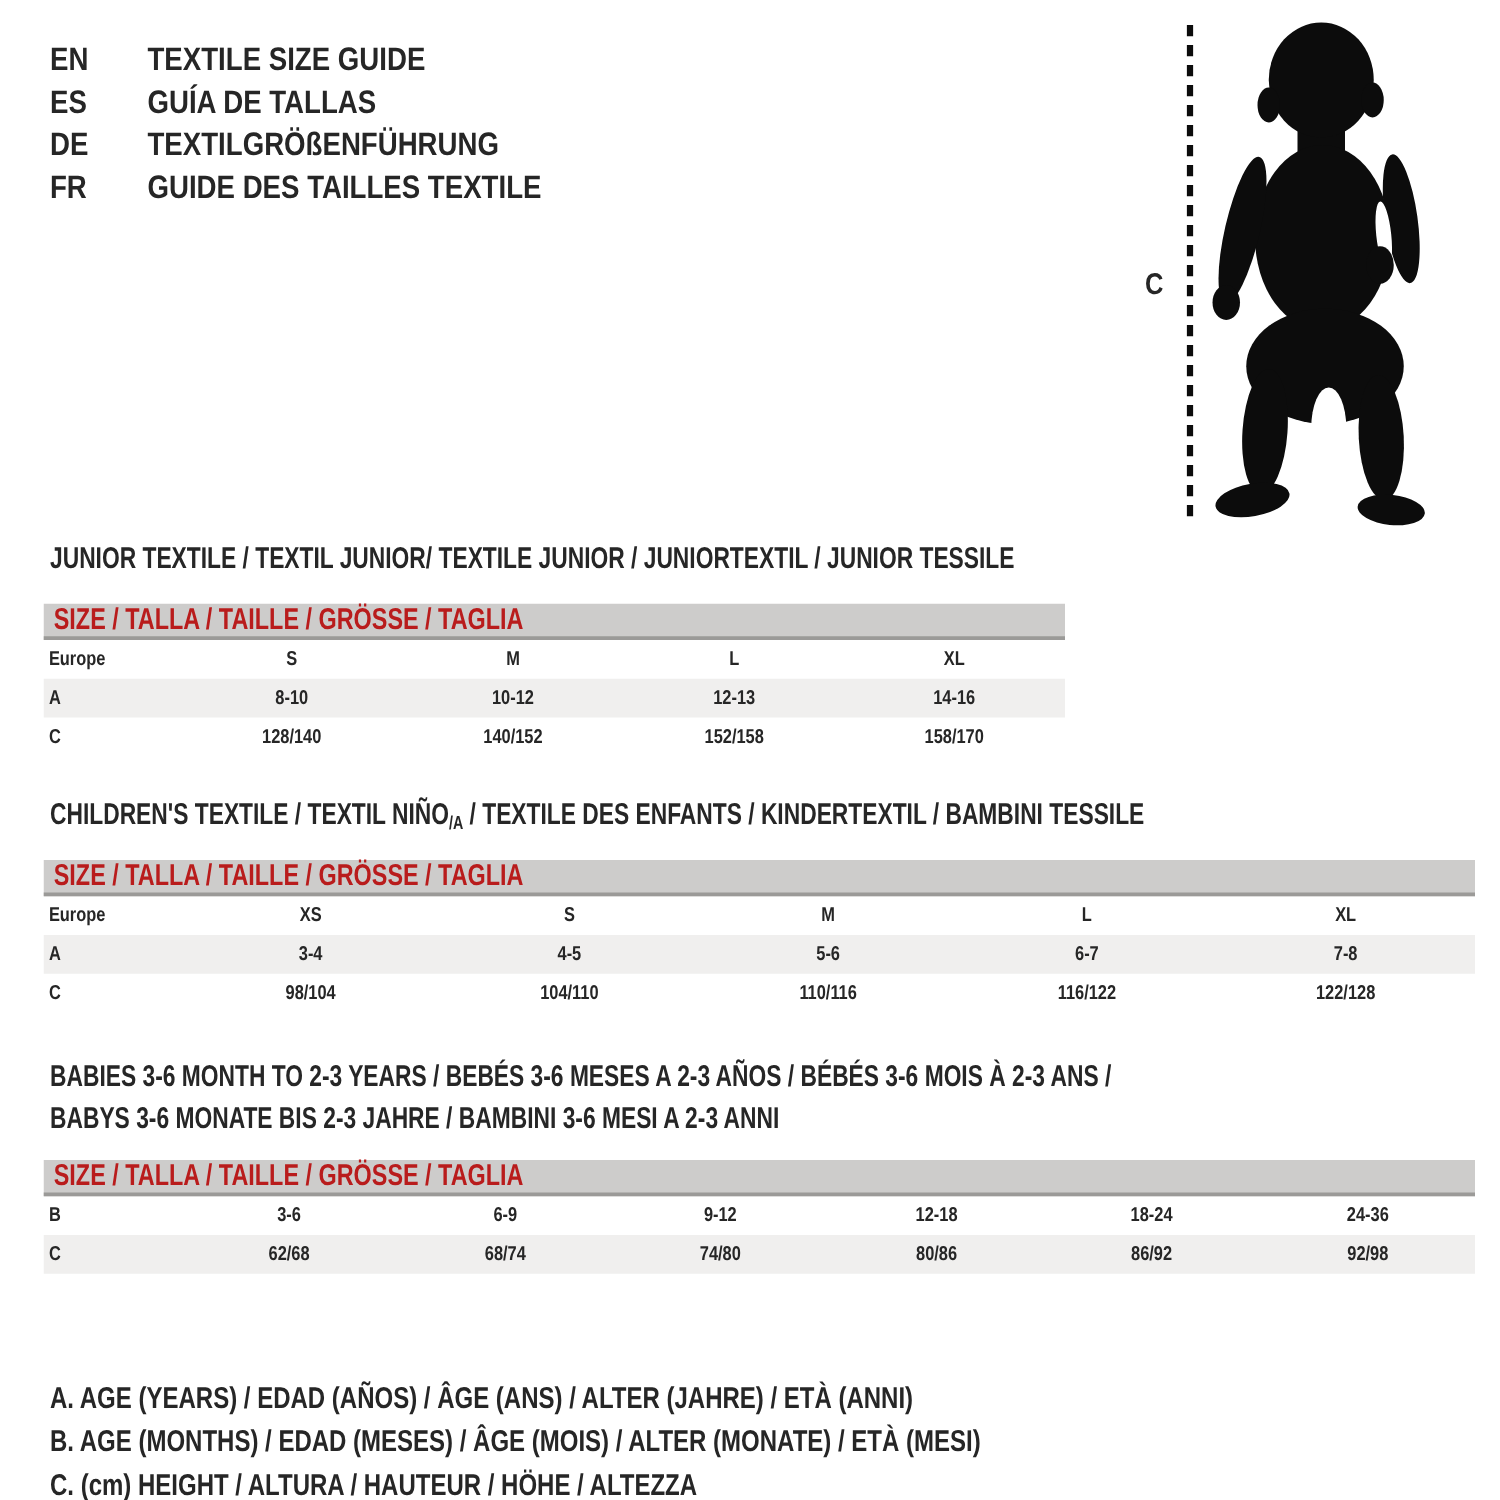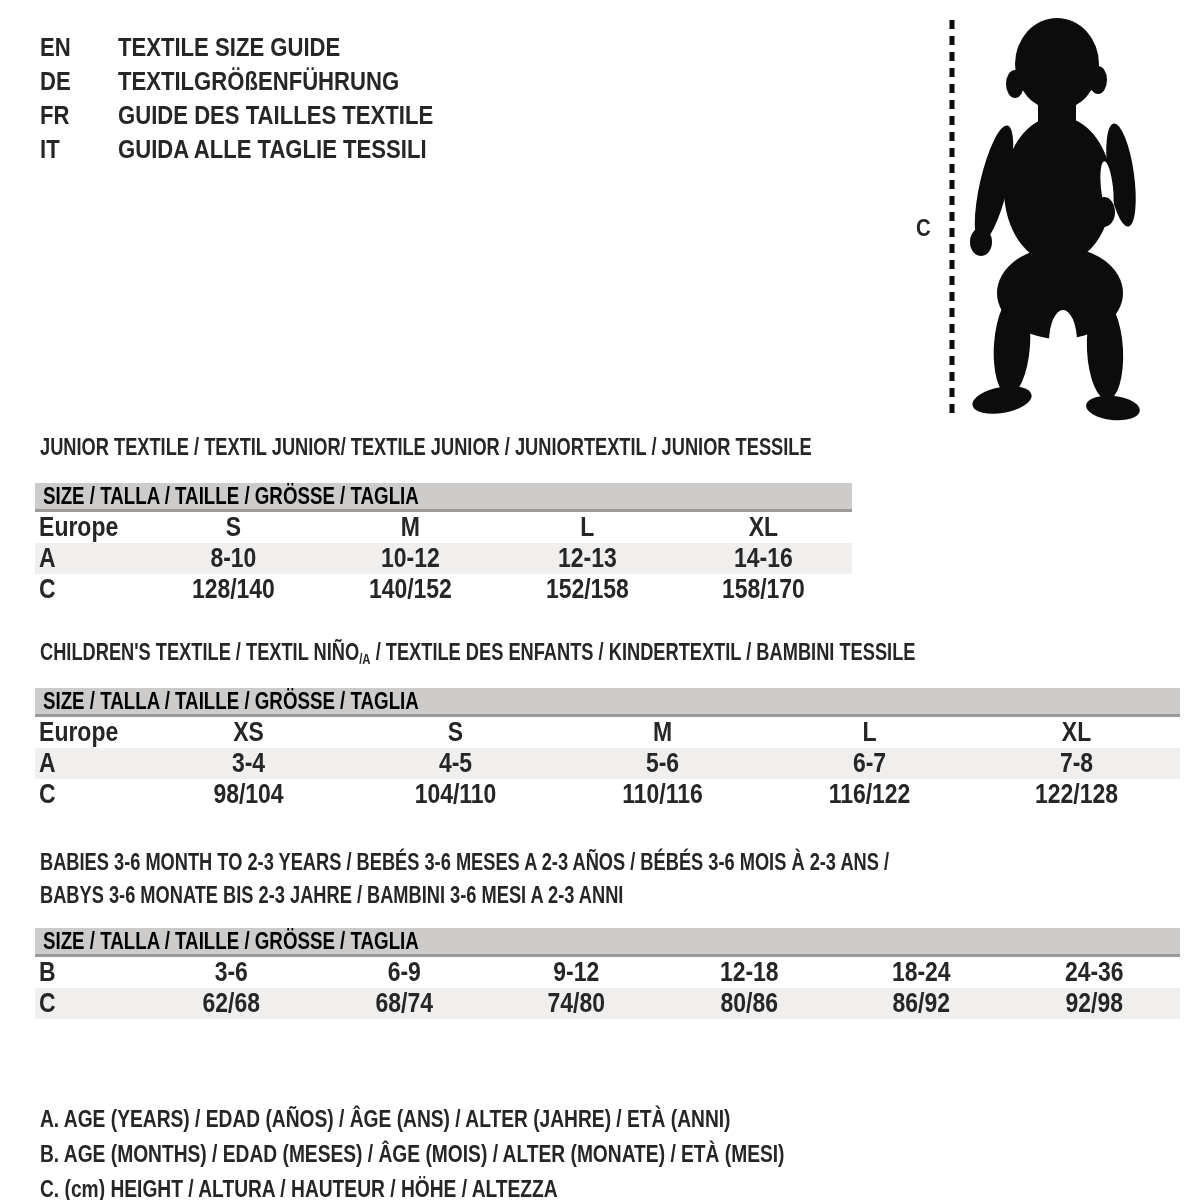--- a/index.html
+++ b/index.html
@@ -27,27 +27,27 @@
   .section-heading {
     position:absolute; left:40px; font-size:24px; font-weight:bold; line-height:28px;
     white-space:nowrap; transform:scaleX(.76); transform-origin:0 50%;
   }
   .sub-a { font-size:15px; vertical-align:-4px; font-weight:bold; }
   
   .size-table { position:absolute; left:35px; }
   .size-head {
     height:29px; background:var(--band-bg,#cdcccb);
     border-bottom:3px solid var(--band-border,#9b9a98); box-sizing:border-box;
-    display:flex; align-items:center; padding-left:8px; color:#000000;
+    display:flex; align-items:center; padding-left:8px; color:#b91c1c;
   }
   .size-head-text {
     font-size:24px; font-weight:bold; white-space:nowrap;
     transform:scaleX(.78); transform-origin:0 50%;
   }
-  .t-row { display:flex; height:31px; align-items:flex-end; font-size:28px; font-weight:bold; }
+  .t-row { display:flex; height:31px; align-items:center; font-size:16px; font-weight:bold; }
   .t-row.alt { background:var(--row-alt,#f0efee); }
   .t-label { width:110px; flex:none; padding-left:5px; box-sizing:border-box;
              transform:scaleX(.82); transform-origin:0 50%; white-space:nowrap; }
   .t-cell { flex:1; text-align:center; transform:scaleX(.82); white-space:nowrap; }
   .w-junior { width:817px; }
   .w-wide  { width:1145px; }
   
   .notes { position:absolute; left:40px; top:1101px; }
   .note-line { height:35px; display:flex; align-items:center; font-size:24px; font-weight:bold;
                white-space:nowrap; transform:scaleX(.80); transform-origin:0 50%; }
@@ -56,30 +56,30 @@
 <body>
 
 <div class="page">
 
   <div class="langs">
     <div class="lang-row">
       <div class="lang-code">EN</div>
       <div class="lang-title">TEXTILE SIZE GUIDE</div>
     </div>
     <div class="lang-row">
+      <div class="lang-code">ES</div>
+      <div class="lang-title">GUÍA DE TALLAS</div>
+    </div>
+    <div class="lang-row">
       <div class="lang-code">DE</div>
       <div class="lang-title">TEXTILGRÖßENFÜHRUNG</div>
     </div>
     <div class="lang-row">
       <div class="lang-code">FR</div>
       <div class="lang-title">GUIDE DES TAILLES TEXTILE</div>
-    </div>
-    <div class="lang-row">
-      <div class="lang-code">IT</div>
-      <div class="lang-title">GUIDA ALLE TAGLIE TESSILI</div>
     </div>
   </div>
 
   <svg class="figure-svg" width="250" height="415" viewBox="0 0 250 415">
     <line class="measure-line" x1="47" y1="8" x2="47" y2="407"></line>
     <g>
       <rect class="sil" x="133" y="85" width="38" height="30"></rect>
       <ellipse class="sil" cx="153" cy="178" rx="54" ry="74"></ellipse>
       <ellipse class="sil" cx="89" cy="172" rx="14" ry="60" transform="rotate(13 89 172)"></ellipse>
       <ellipse class="sil" cx="76" cy="230" rx="11" ry="14"></ellipse>

